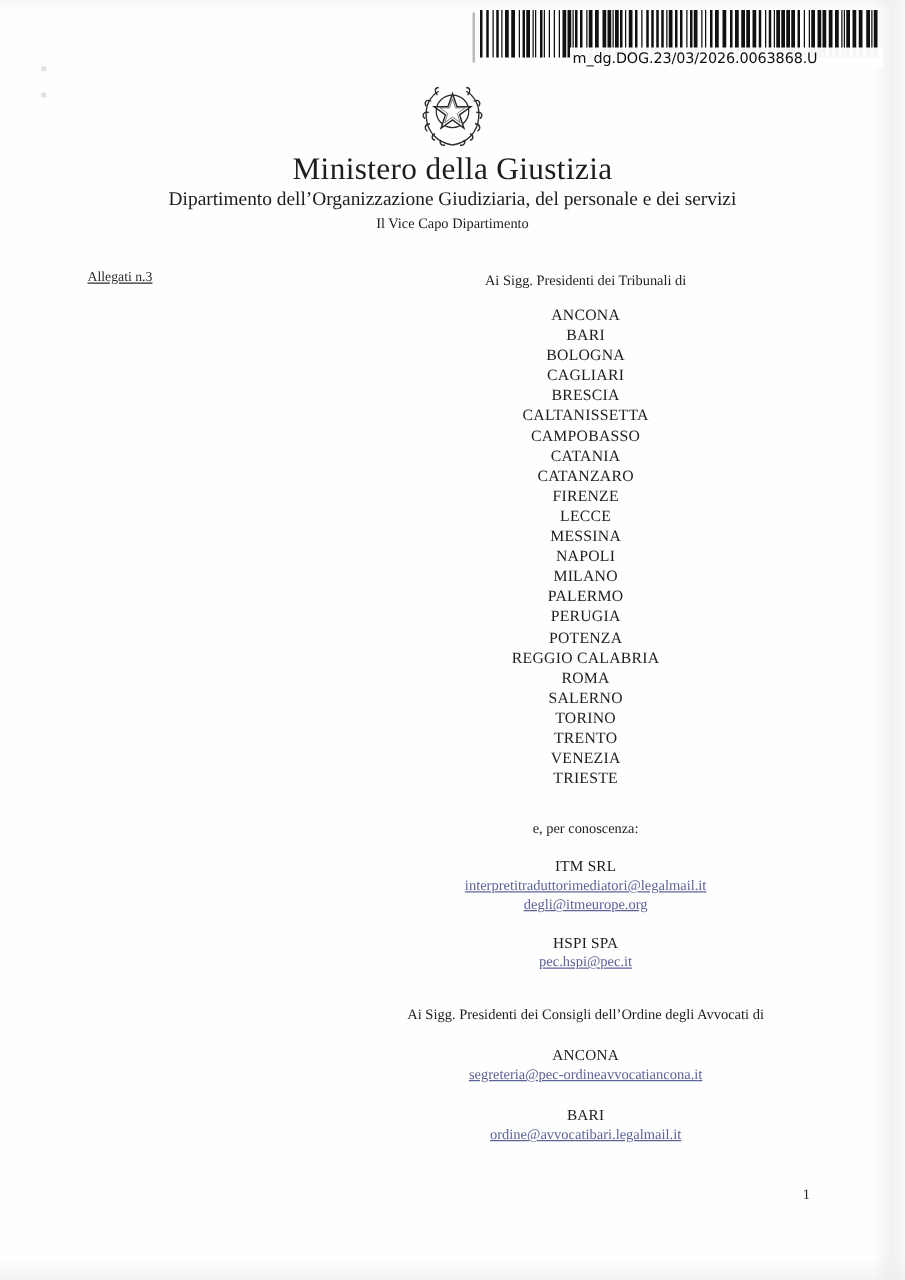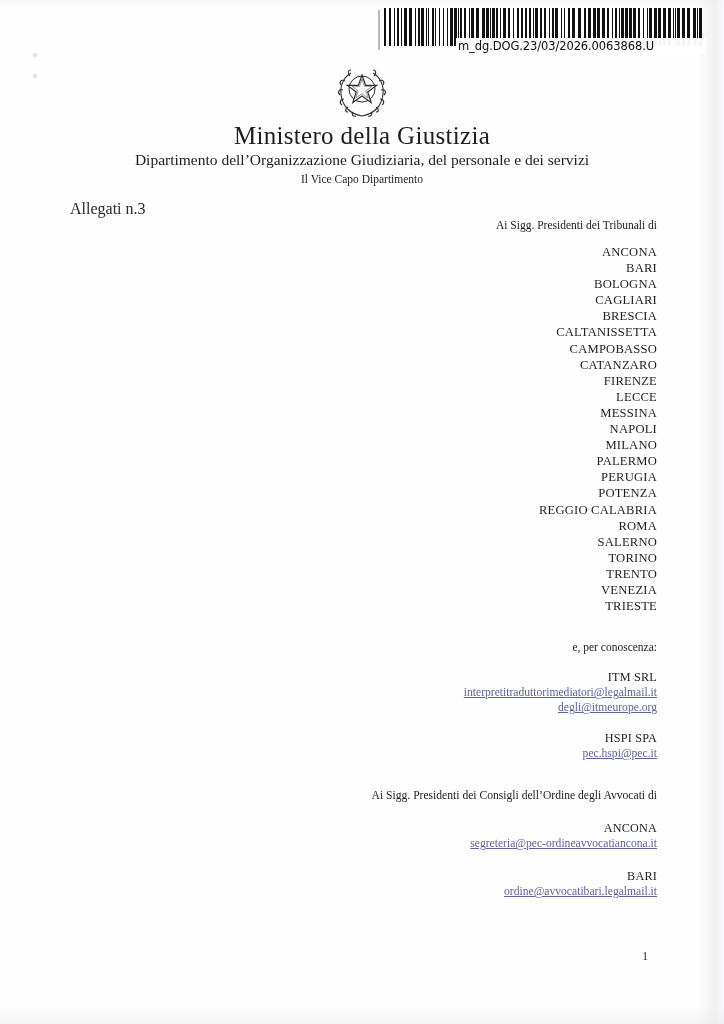--- a/index.html
+++ b/index.html
@@ -131,32 +131,33 @@
     width: 724px;
     text-align: center;
     font-size: 11.5px;
     color: #1d1d1d;
   }
 
   
   .attachments {
     position: absolute;
     left: 70px;
-    top: 200px;
-    font-size: 16px;
+    top: 216px;
+    font-size: 11px;
     color: #2a2a2a;
+    text-decoration: underline;
   }
 
   
   .recipients {
     position: absolute;
     left: 280px;
     top: 218px;
     width: 377px;
-    text-align: right;
+    text-align: center;
   }
   .addressee-head {
     font-size: 11.5px;
     color: #1d1d1d;
     margin: 0 0 12px 0;
     line-height: 14px;
   }
   .city-list {
     list-style: none;
     margin: 0;
@@ -362,20 +363,21 @@
     <div class="addressee-head">Ai Sigg. Presidenti dei Tribunali di</div>
 
     <ul class="city-list" id="tribunal-list">
         <li>ANCONA</li>
         <li>BARI</li>
         <li>BOLOGNA</li>
         <li>CAGLIARI</li>
         <li>BRESCIA</li>
         <li>CALTANISSETTA</li>
         <li>CAMPOBASSO</li>
+        <li>CATANIA</li>
         <li>CATANZARO</li>
         <li>FIRENZE</li>
         <li>LECCE</li>
         <li>MESSINA</li>
         <li>NAPOLI</li>
         <li>MILANO</li>
         <li>PALERMO</li>
         <li>PERUGIA</li>
         <li>POTENZA</li>
         <li>REGGIO CALABRIA</li>

